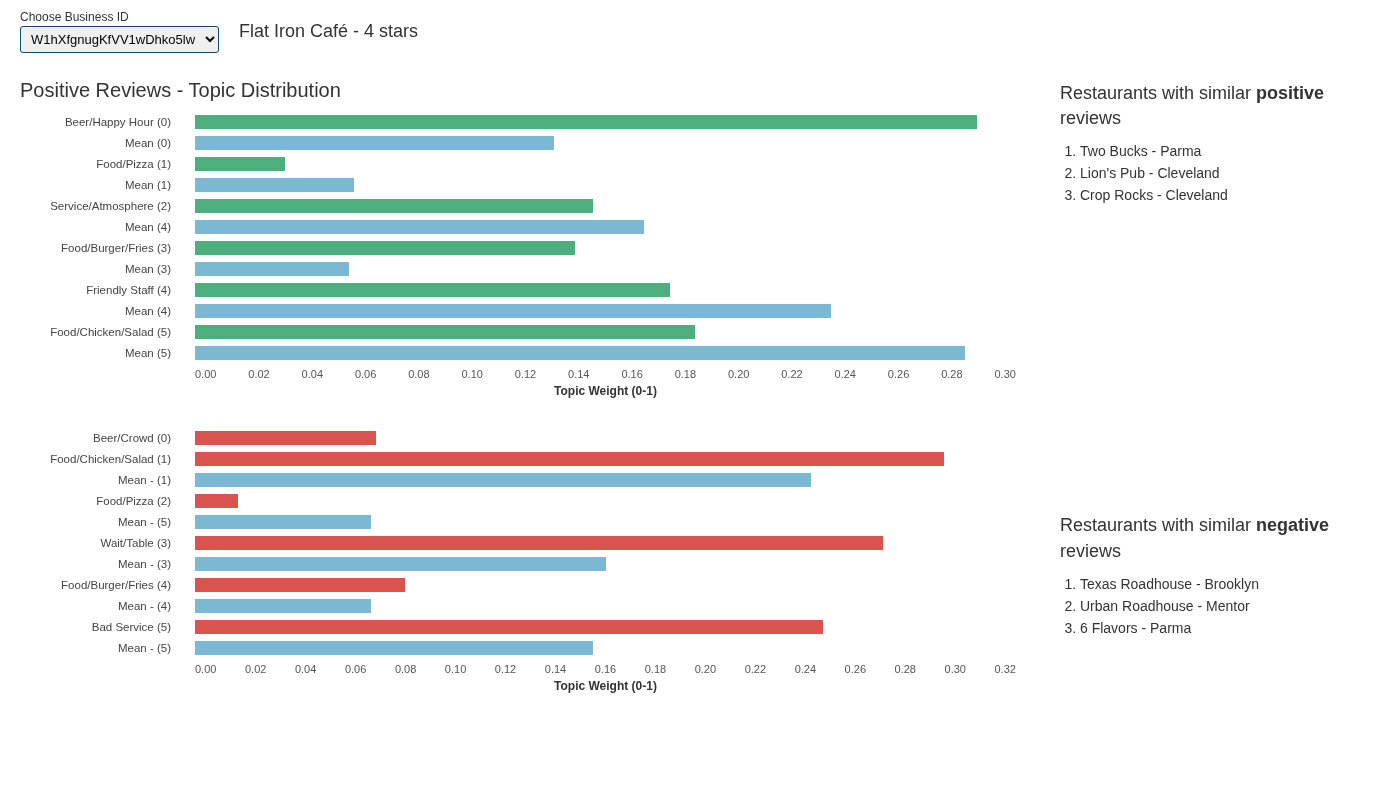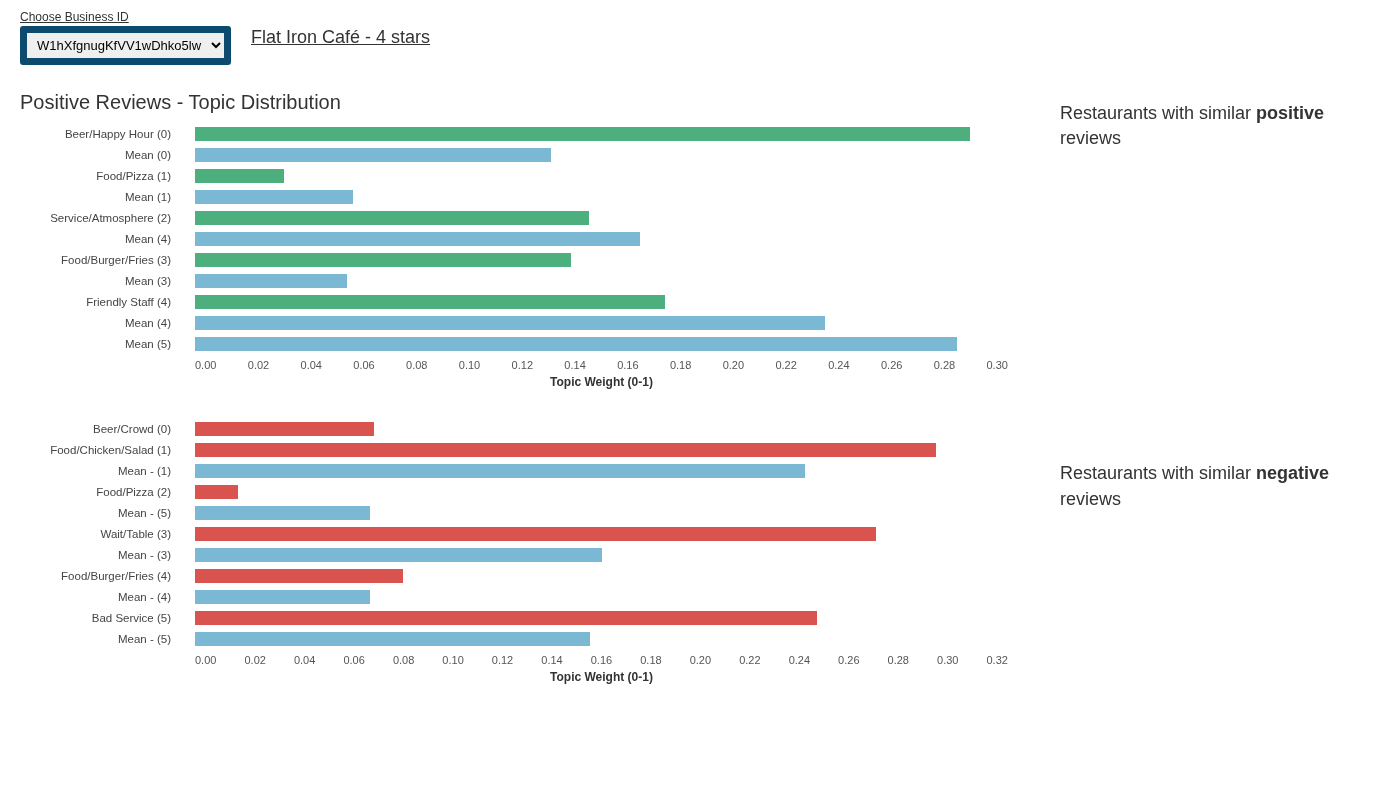--- a/index.html
+++ b/index.html
@@ -1,23 +1,23 @@
 <!DOCTYPE html>
 <html><head>
   <meta charset="utf-8">
   <style>
     * { box-sizing: border-box; margin: 0; padding: 0; }
     body { font-family: Arial, sans-serif; background: #fff; color: #333; font-size: 13px; padding: 10px 20px; }
 
-    .top-bar { display: flex; align-items: center; gap: 20px; margin-bottom: 16px; text-decoration: underline; }
+    .top-bar { display: flex; align-items: center; gap: 20px; margin-bottom: 16px; }
     .top-bar label { font-size: 12px; display: block; margin-bottom: 2px; }
-    .top-bar select { font-size: 13px; padding: 4px 6px; border: 7px solid #0c4a6e; border-radius: 3px; }
+    .top-bar select { font-size: 13px; padding: 4px 6px; border: 1px solid #0c4a6e; border-radius: 3px; }
     .business-title { font-size: 18px; font-weight: normal; }
 
-    .main-layout { display: flex; gap: 12px; }
+    .main-layout { display: flex; gap: 4px; }
     .charts-col { flex: 1; min-width: 0; }
     .sidebar-col { width: 360px; padding-left: 40px; padding-top: 10px; }
 
     .section-title { font-size: 20px; font-weight: normal; margin-bottom: 10px; margin-top: 10px; }
 
     .chart-container { position: relative; margin-bottom: 30px; }
 
     .chart-wrapper { display: flex; flex-direction: column; }
 
     .row { display: flex; align-items: center; height: 20px; margin-bottom: 1px; }
@@ -107,20 +107,26 @@
           <div class="row">
             <div class="row-label">Friendly Staff (4)</div>
             <div class="bar-area">
               <div class="bar bar-green" style="width: 57.81%;"></div>
             </div>
           </div>
           <div class="row">
             <div class="row-label">Mean (4)</div>
             <div class="bar-area">
               <div class="bar bar-blue" style="width: 77.5%;"></div>
+            </div>
+          </div>
+          <div class="row">
+            <div class="row-label">Food/Chicken/Salad (5)</div>
+            <div class="bar-area">
+              <div class="bar bar-green" style="width: 60.94%;"></div>
             </div>
           </div>
           <div class="row">
             <div class="row-label">Mean (5)</div>
             <div class="bar-area">
               <div class="bar bar-blue" style="width: 93.75%;"></div>
             </div>
           </div>
         </div>
       <div class="x-axis" id="positive-x-ticks" style="display: flex; margin-left: 175px; justify-content: space-between; margin-top: 4px;">
@@ -232,26 +238,36 @@
           <span class="x-tick-label">0.30</span>
           <span class="x-tick-label">0.32</span>
         </div>
       <div class="x-axis-title">Topic Weight (0-1)</div>
     </div>
 
   </div>
 
   <div class="sidebar-col">
 
-    <div style="margin-top: 10px;">
+    <div style="margin-top: 2px;">
       <div class="similar-title">
         <span>Restaurants with similar </span><strong>positive</strong><span> reviews</span>
       </div>
+      <ol class="similar-list" id="positive-similar-list">
+          <li>Two Bucks - Parma</li>
+          <li>Lion's Pub - Cleveland</li>
+          <li>Crop Rocks - Cleveland</li>
+        </ol>
     </div>
 
     <div style="margin-top: 310px;">
       <div class="similar-title">
         <span>Restaurants with similar </span><strong>negative</strong><span> reviews</span>
       </div>
+      <ol class="similar-list" id="negative-similar-list">
+          <li>Texas Roadhouse - Brooklyn</li>
+          <li>Urban Roadhouse - Mentor</li>
+          <li>6 Flavors - Parma</li>
+        </ol>
     </div>
 
   </div>
 </div>
 
 </body></html>

